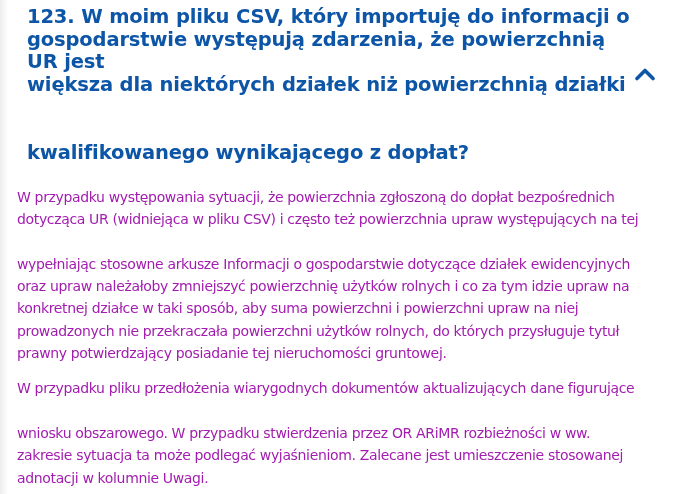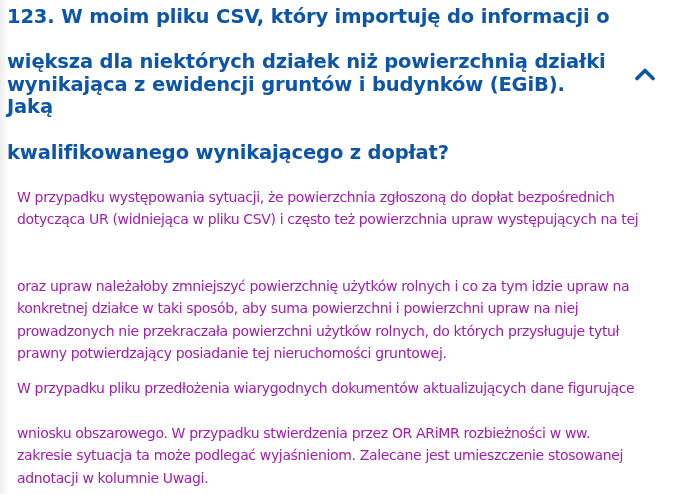--- a/index.html
+++ b/index.html
@@ -21,21 +21,21 @@
       background: linear-gradient(to right, #ededed, #ffffff);
     }
     .faq-item {
       position: absolute;
       left: 0; top: 0;
       width: 696px;
       height: 494px;
     }
     .faq-header {
       position: absolute;
-      left: 7px;
+      left: 27px;
       top: 6px;
       width: 610px;
       cursor: pointer;
     }
     .faq-question {
       margin: 0;
       font-family: "DejaVu Sans", sans-serif;
       font-weight: bold;
       font-size: 19.5px;
       line-height: 22.6px;
@@ -71,42 +71,42 @@
   </style>
 </head>
 <body>
 
 <div class="left-shadow"></div>
 
 <div class="faq-item">
   <div class="faq-header">
     <h3 class="faq-question">
       <span>123. W moim pliku CSV, który importuję do informacji o</span><br>
+      <span>gospodarstwie występują zdarzenia, że powierzchnią UR jest</span><br>
+      <span>większa dla niektórych działek niż powierzchnią działki</span><br>
       <br>
-      <span>większa dla niektórych działek niż powierzchnią działki</span><br>
-      <span>wynikająca z ewidencji gruntów i budynków (EGiB). Jaką</span><br>
       <br>
       <span>kwalifikowanego wynikającego z dopłat?</span>
     </h3>
   </div>
 
   <div class="toggle-btn">
     <span>
       <svg width="22" height="14" viewBox="0 0 22 14">
         <polyline points="3,11.5 11,3.5 19,11.5" fill="none" stroke="#0d55a6" stroke-width="3.6" stroke-linecap="round" stroke-linejoin="round"></polyline>
       </svg>
     </span>
   </div>
 
   <div class="faq-body">
     <p>
       <span>W przypadku występowania sytuacji, że powierzchnia zgłoszoną do dopłat bezpośrednich</span><br>
       <span>dotycząca UR (widniejąca w pliku CSV) i często też powierzchnia upraw występujących na tej</span><br>
       <br>
-      <br>
+      <span>wypełniając stosowne arkusze Informacji o gospodarstwie dotyczące działek ewidencyjnych</span><br>
       <span>oraz upraw należałoby zmniejszyć powierzchnię użytków rolnych i co za tym idzie upraw na</span><br>
       <span>konkretnej działce w taki sposób, aby suma powierzchni i powierzchni upraw na niej</span><br>
       <span>prowadzonych nie przekraczała powierzchni użytków rolnych, do których przysługuje tytuł</span><br>
       <span>prawny potwierdzający posiadanie tej nieruchomości gruntowej.</span>
     </p>
     <p>
       <span>W przypadku pliku przedłożenia wiarygodnych dokumentów aktualizujących dane figurujące</span><br>
       <br>
       <span>wniosku obszarowego. W przypadku stwierdzenia przez OR ARiMR rozbieżności w ww.</span><br>
       <span>zakresie sytuacja ta może podlegać wyjaśnieniom. Zalecane jest umieszczenie stosowanej</span><br>

